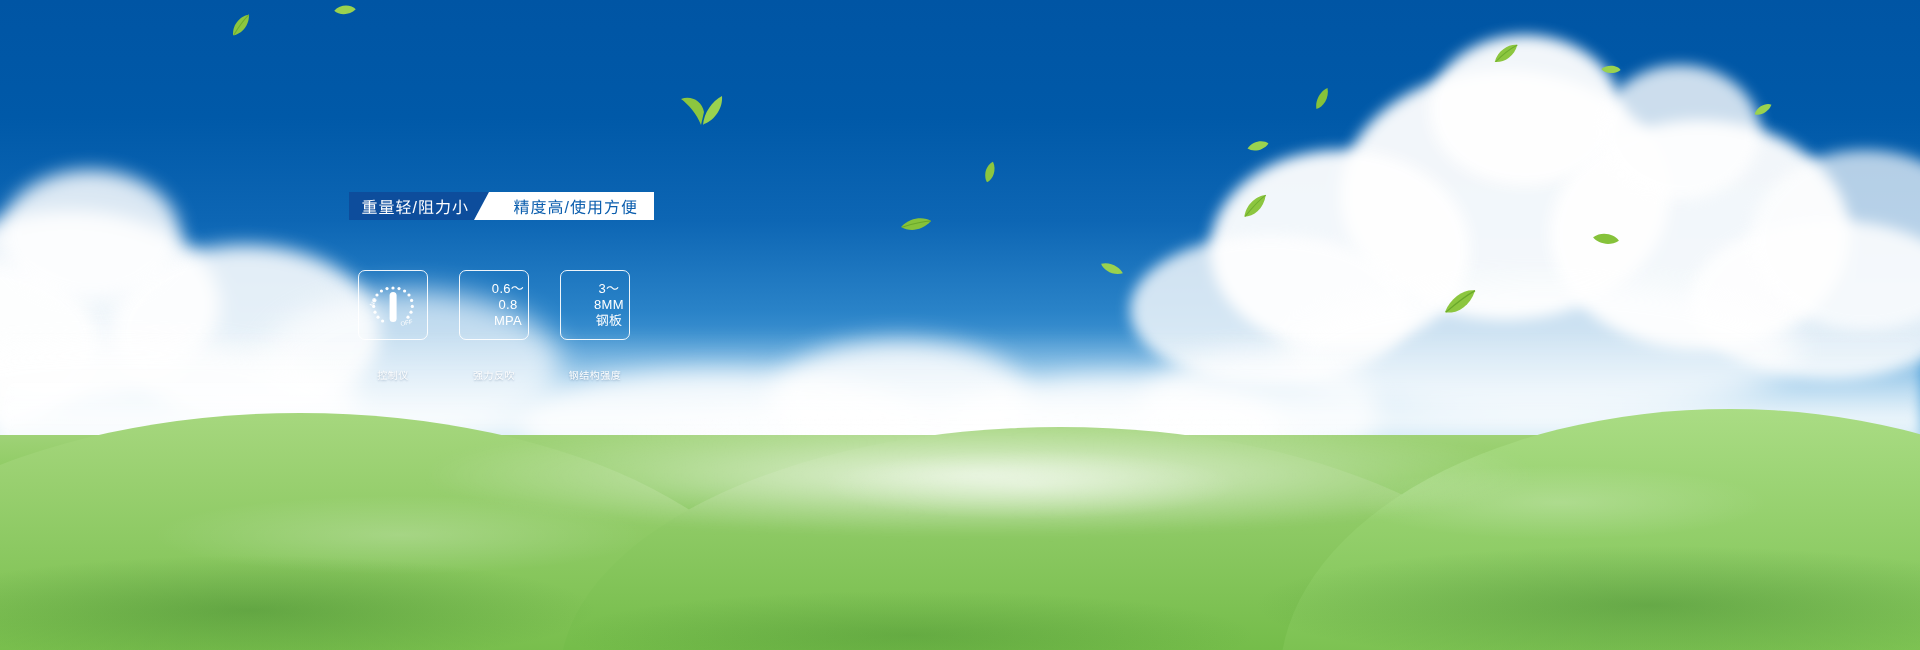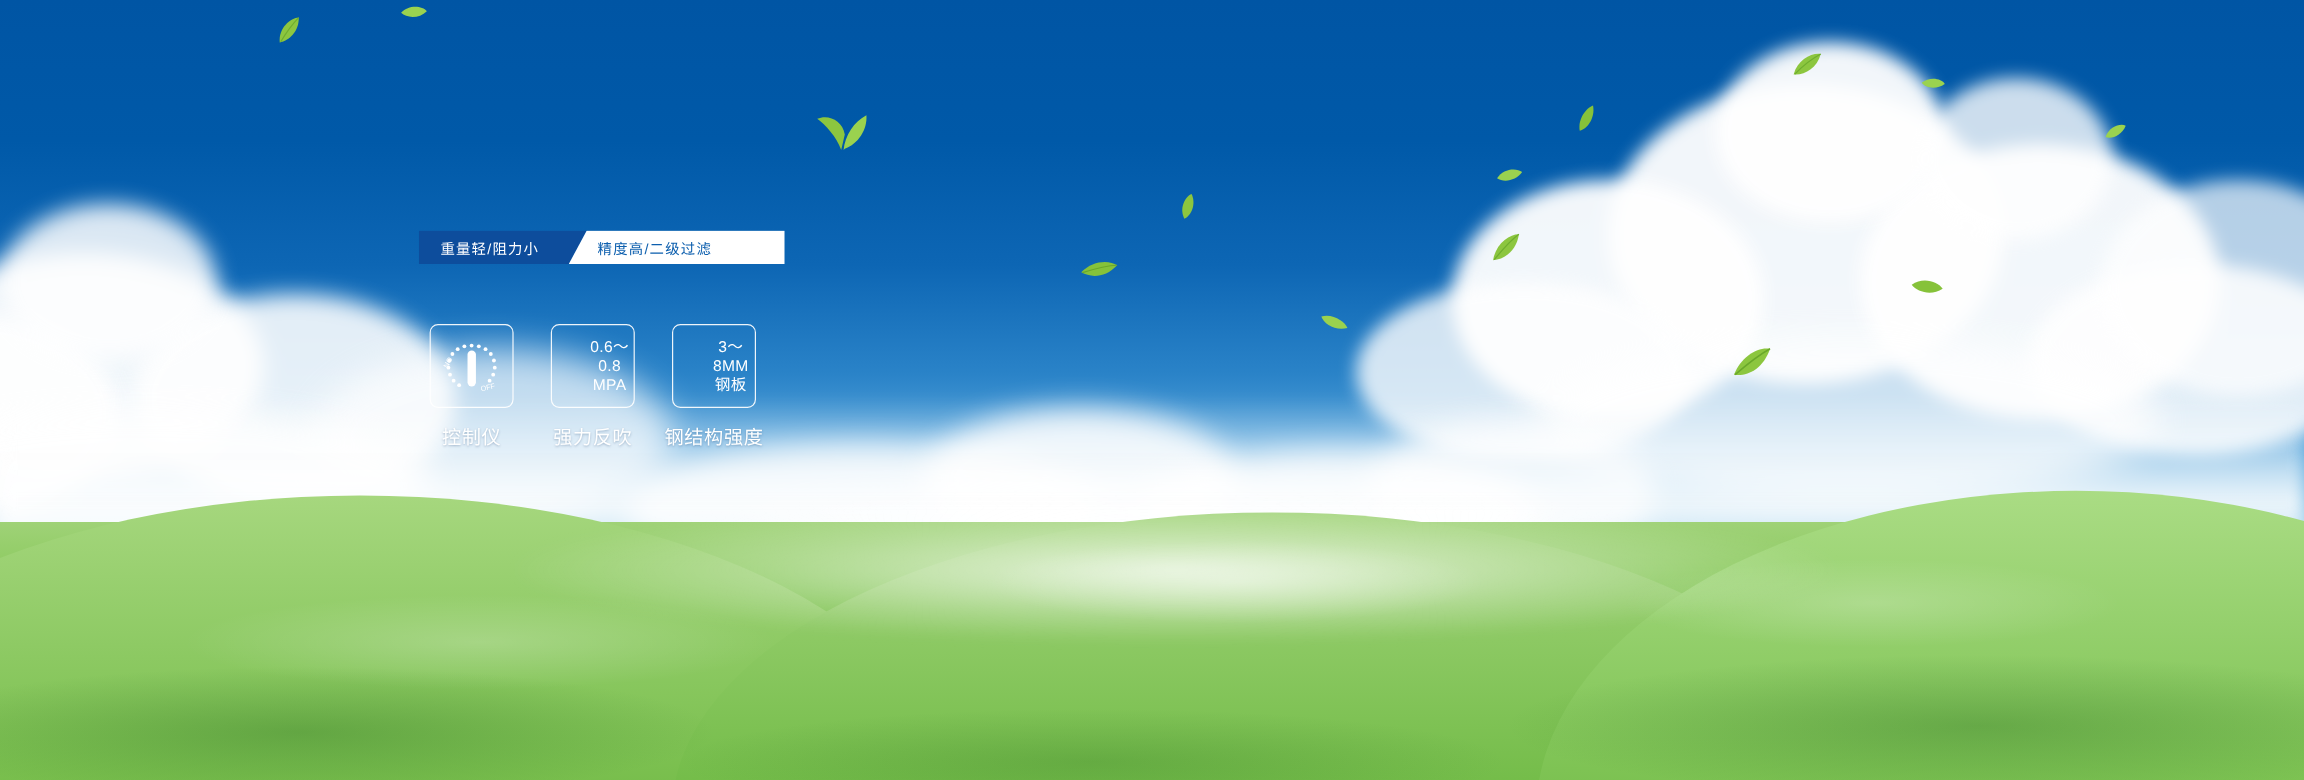--- a/index.html
+++ b/index.html
@@ -71,43 +71,43 @@
 
   #title{
     position:absolute;left:352px;top:118px;
     color:#ffffff;font-size:54px;letter-spacing:4px;line-height:1;
     font-weight:300;white-space:nowrap;
     text-shadow:0 1px 3px rgba(0,40,90,.35);
   }
 
   #tags{position:absolute;left:349px;top:192px;display:flex;align-items:stretch;height:44px;}
   .tag{
-    position:relative;height:28px;display:flex;align-items:center;justify-content:flex-start;
-    font-size:12px;letter-spacing:1px;white-space:nowrap;
+    position:relative;height:28px;display:flex;align-items:center;justify-content:flex-end;
+    font-size:16px;letter-spacing:1px;white-space:nowrap;
   }
   #tag-primary{
     background:#0d4d9c;color:#ffffff;padding:0 20px 0 18px;width:140px;box-sizing:border-box;
     clip-path:polygon(0 0,100% 0,calc(100% - 15px) 100%,0 100%);
   }
   #tag-secondary{
     background:#ffffff;color:#0d5fae;padding:0 16px 0 24px;margin-left:-15px;
     width:180px;box-sizing:border-box;
     clip-path:polygon(15px 0,100% 0,100% 100%,0 100%);
   }
 
   #features{position:absolute;left:358px;top:270px;display:flex;gap:31px;}
   .feature{width:70px;display:flex;flex-direction:column;align-items:center;}
   .feature-box{
     width:70px;height:70px;border:1.5px solid rgba(255,255,255,.92);border-radius:7px;
     display:flex;align-items:center;justify-content:center;text-align:center;
     box-sizing:border-box;color:#ffffff;
   }
   .feature-box .txt{font-size:13px;line-height:1.25;letter-spacing:.3px;color:#fff;margin-left:28px;}
   .feature-caption{
-    margin-top:11px;color:#ffffff;font-size:16px;letter-spacing:.5px;white-space:nowrap;
+    margin-top:27px;color:#ffffff;font-size:10px;letter-spacing:.5px;white-space:nowrap;
     text-shadow:0 1px 2px rgba(0,40,90,.3);
   }
   .feature-box svg{display:block;}
 </style>
 </head>
 <body>
 
 <div id="banner">
 
   <div class="cloudlayer">
@@ -237,21 +237,21 @@
   </div>
 
   <div id="content">
 
 
     <div id="tags">
       <div id="tag-primary" class="tag">
         <span>重量轻/阻力小</span>
       </div>
       <div id="tag-secondary" class="tag">
-        <span>精度高/二级过滤</span>
+        <span>精度高/使用方便</span>
       </div>
     </div>
 
     <div id="features">
 
       <div class="feature">
         <div class="feature-box">
           <span>
             <svg width="52" height="52" viewBox="0 0 52 52">
               <g fill="#ffffff">

